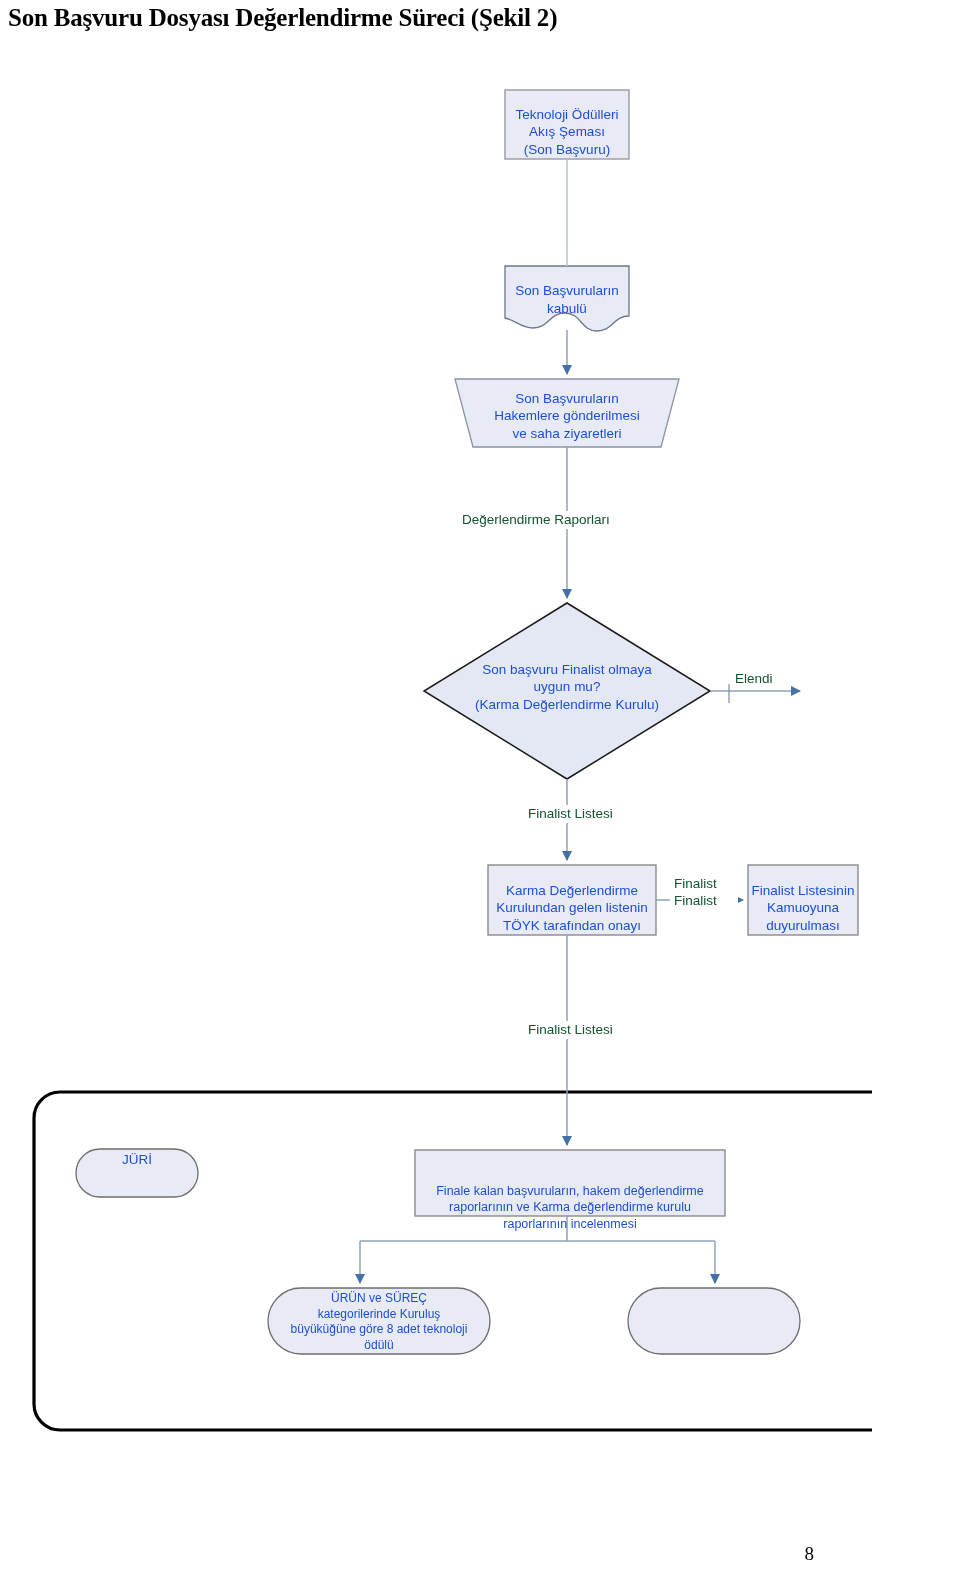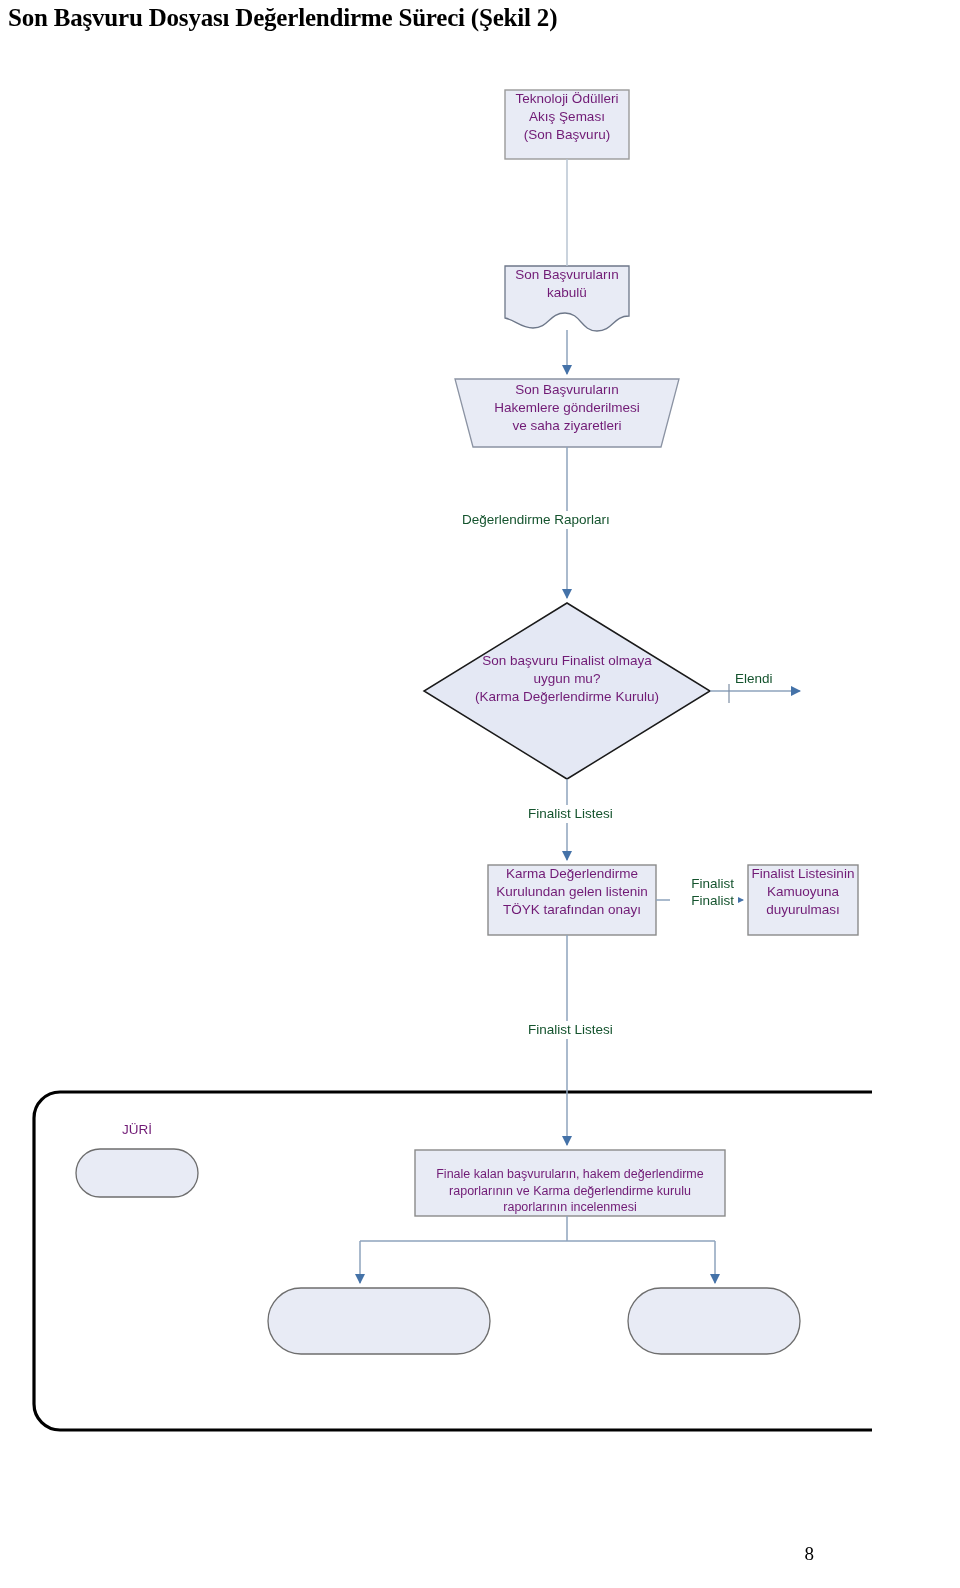--- a/index.html
+++ b/index.html
@@ -38,44 +38,44 @@
     left: 0;
     top: 0;
     width: 960px;
     height: 1588px;
   }
 
   
   .node-text {
     position: absolute;
     display: flex;
-    align-items: flex-start;
+    align-items: flex-end;
     justify-content: center;
     text-align: center;
     font-size: 13.5px;
     line-height: 1.32;
-    color: #701a75;
+    color: #1d4ed8;
     pointer-events: none;
   }
   .node-text.small { font-size: 12.5px; margin-top: 16px; }
   .node-text.tiny  { font-size: 12px; }
 
   
   .edge-label {
     position: absolute;
     font-size: 13.5px;
     line-height: 1.3;
     color: #14532d;
     background: #ffffff;
     padding: 0 4px;
     white-space: nowrap;
   }
   .edge-label.stack {
     white-space: normal;
-    text-align: right;
+    text-align: left;
     line-height: 1.25;
   }
 
   
   #page-number {
     position: absolute;
     right: 58px;
     top: 1543px;
     font-family: "Liberation Serif", serif;
     font-size: 19px;
@@ -194,20 +194,28 @@
   </div>
 
   <div class="node-text small" style="left:413px; top:1150px; width:314px; height:66px;">
     <span>
       <span>Finale kalan başvuruların, hakem değerlendirme</span><br>
       <span>raporlarının ve Karma değerlendirme kurulu</span><br>
       <span>raporlarının incelenmesi</span>
     </span>
   </div>
 
+  <div class="node-text tiny" style="left:262px; top:1288px; width:234px; height:66px;">
+    <span>
+      <span>ÜRÜN  ve SÜREÇ</span><br>
+      <span>kategorilerinde Kuruluş</span><br>
+      <span>büyüküğüne göre 8 adet teknoloji</span><br>
+      <span>ödülü</span>
+    </span>
+  </div>
 
 
   <div class="edge-label" style="left:458px; top:511px;">Değerlendirme Raporları</div>
 
   <div class="edge-label" style="left:731px; top:670px;">Elendi</div>
 
   <div class="edge-label" style="left:524px; top:805px;">Finalist Listesi</div>
 
   <div class="edge-label stack" style="left:670px; top:876px; width:60px;">
     <span>Finalist</span><br>

